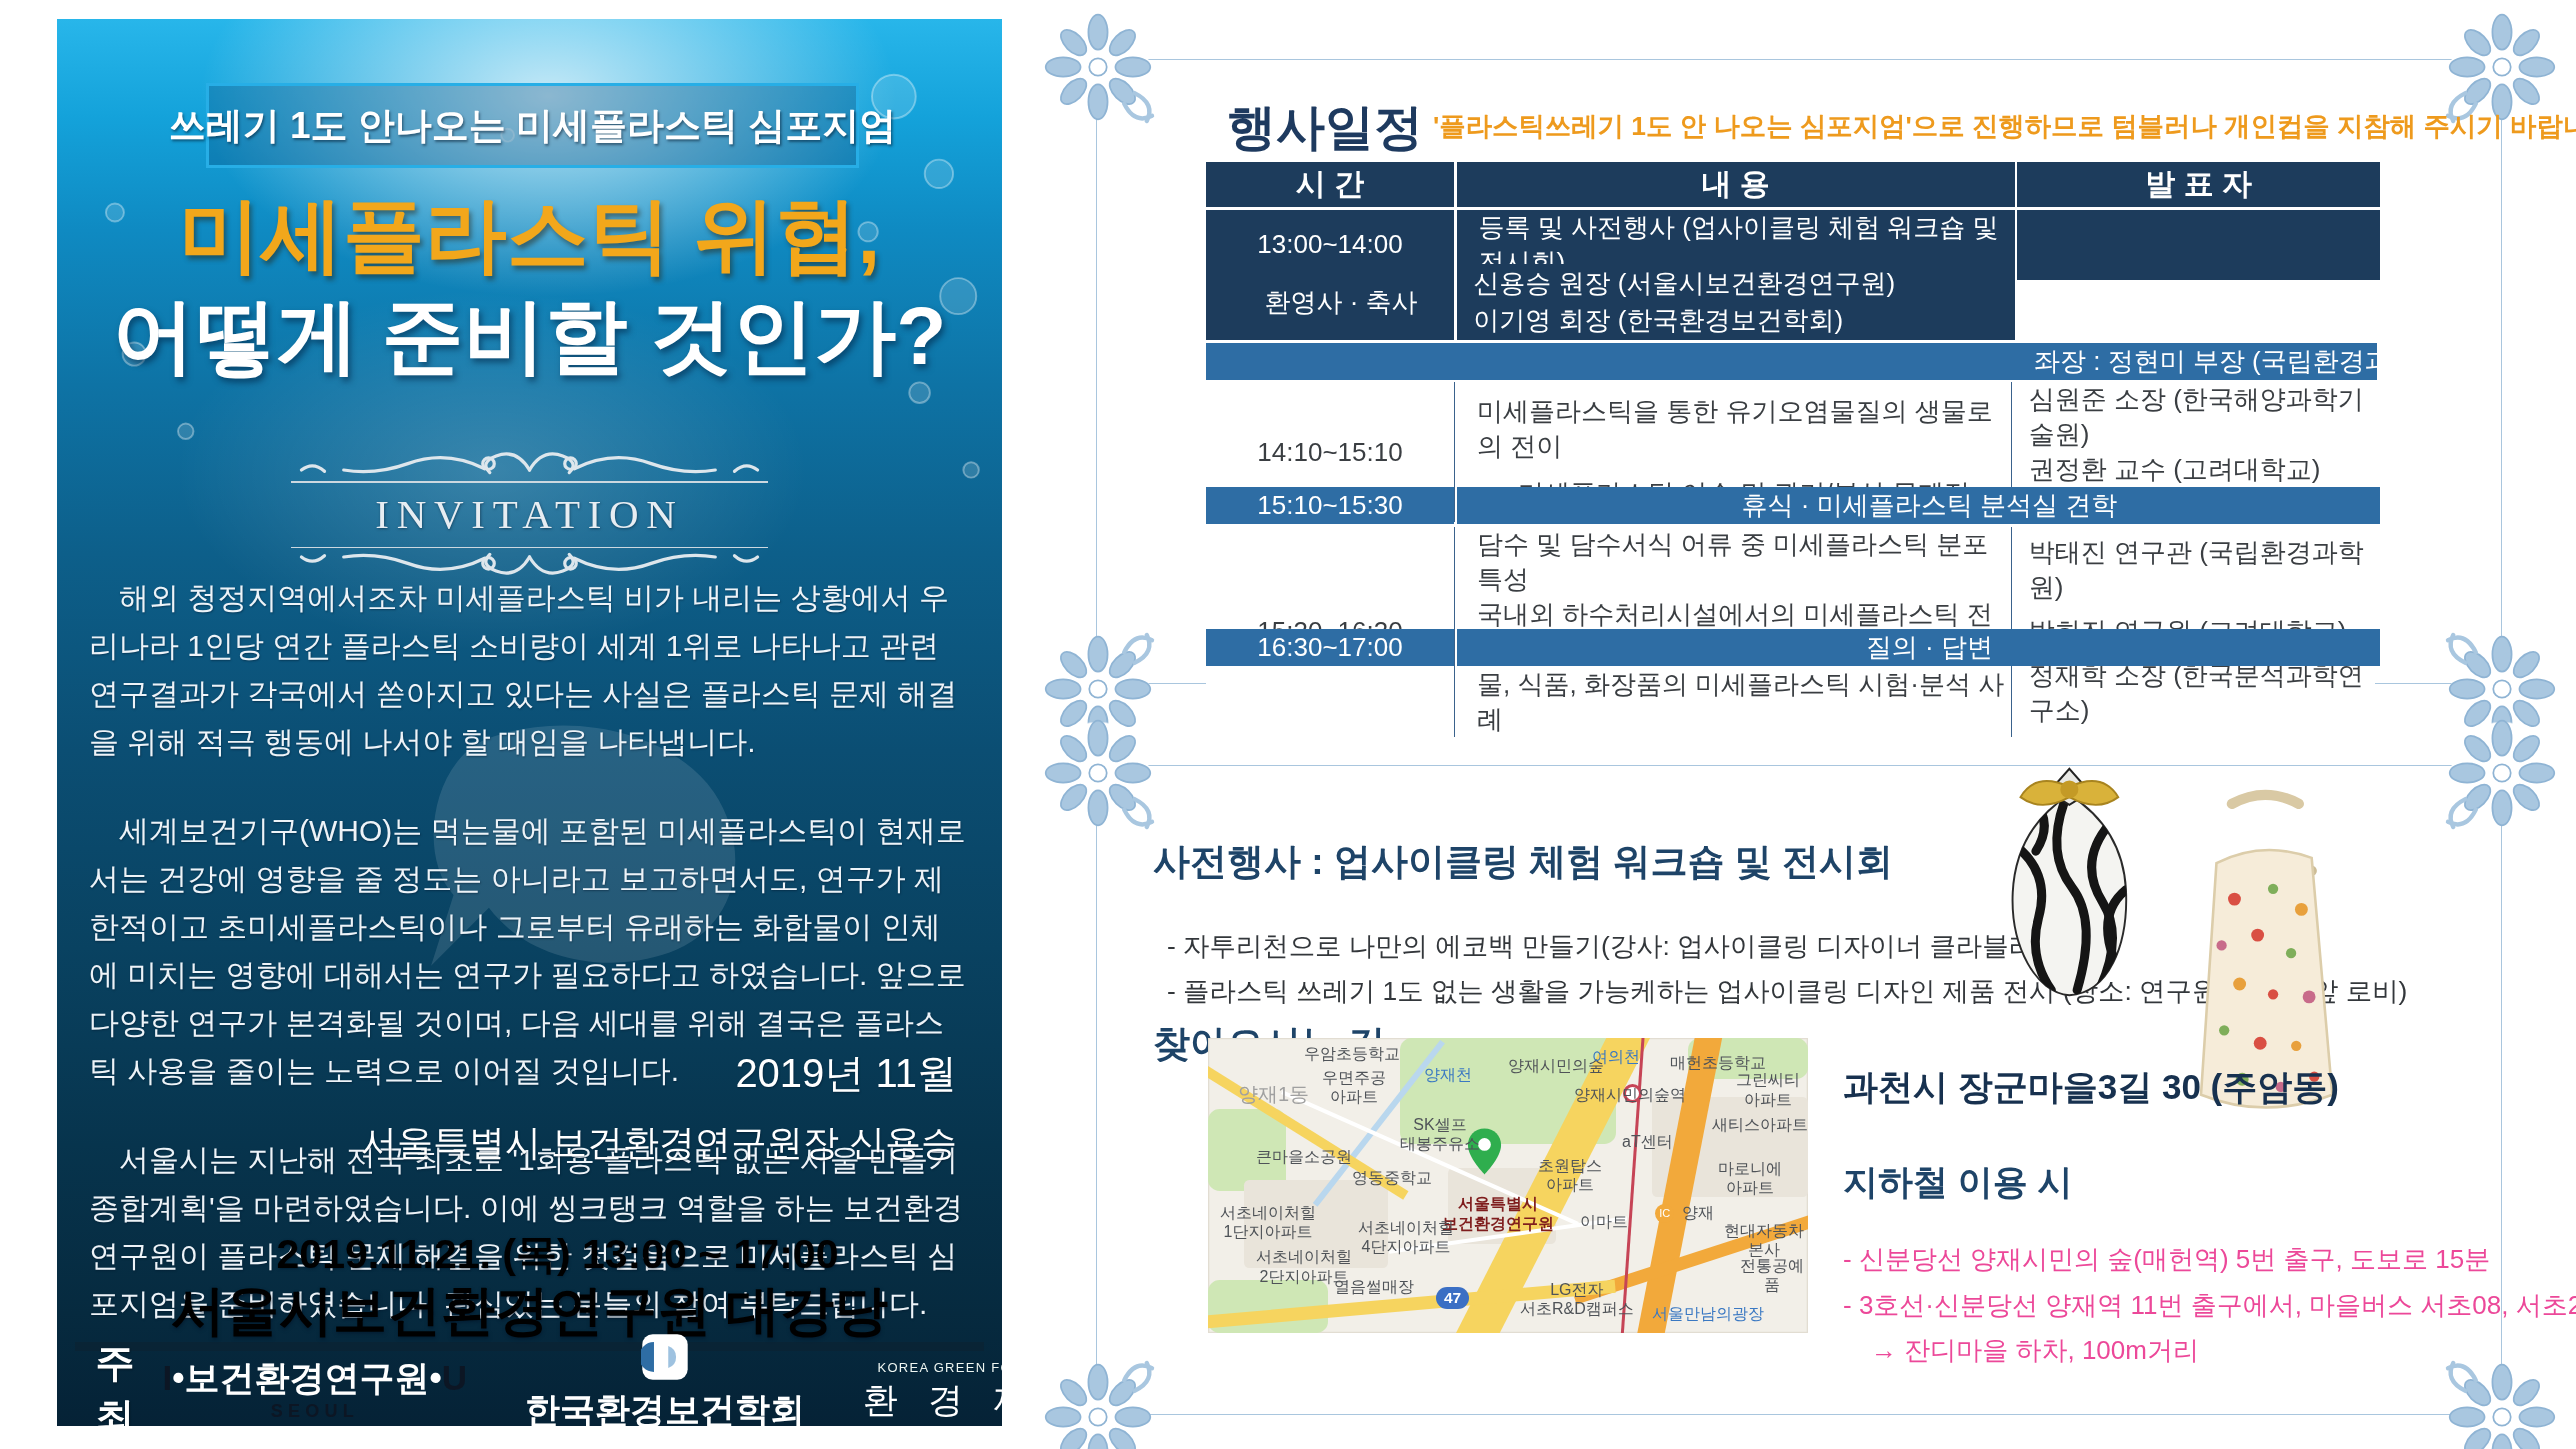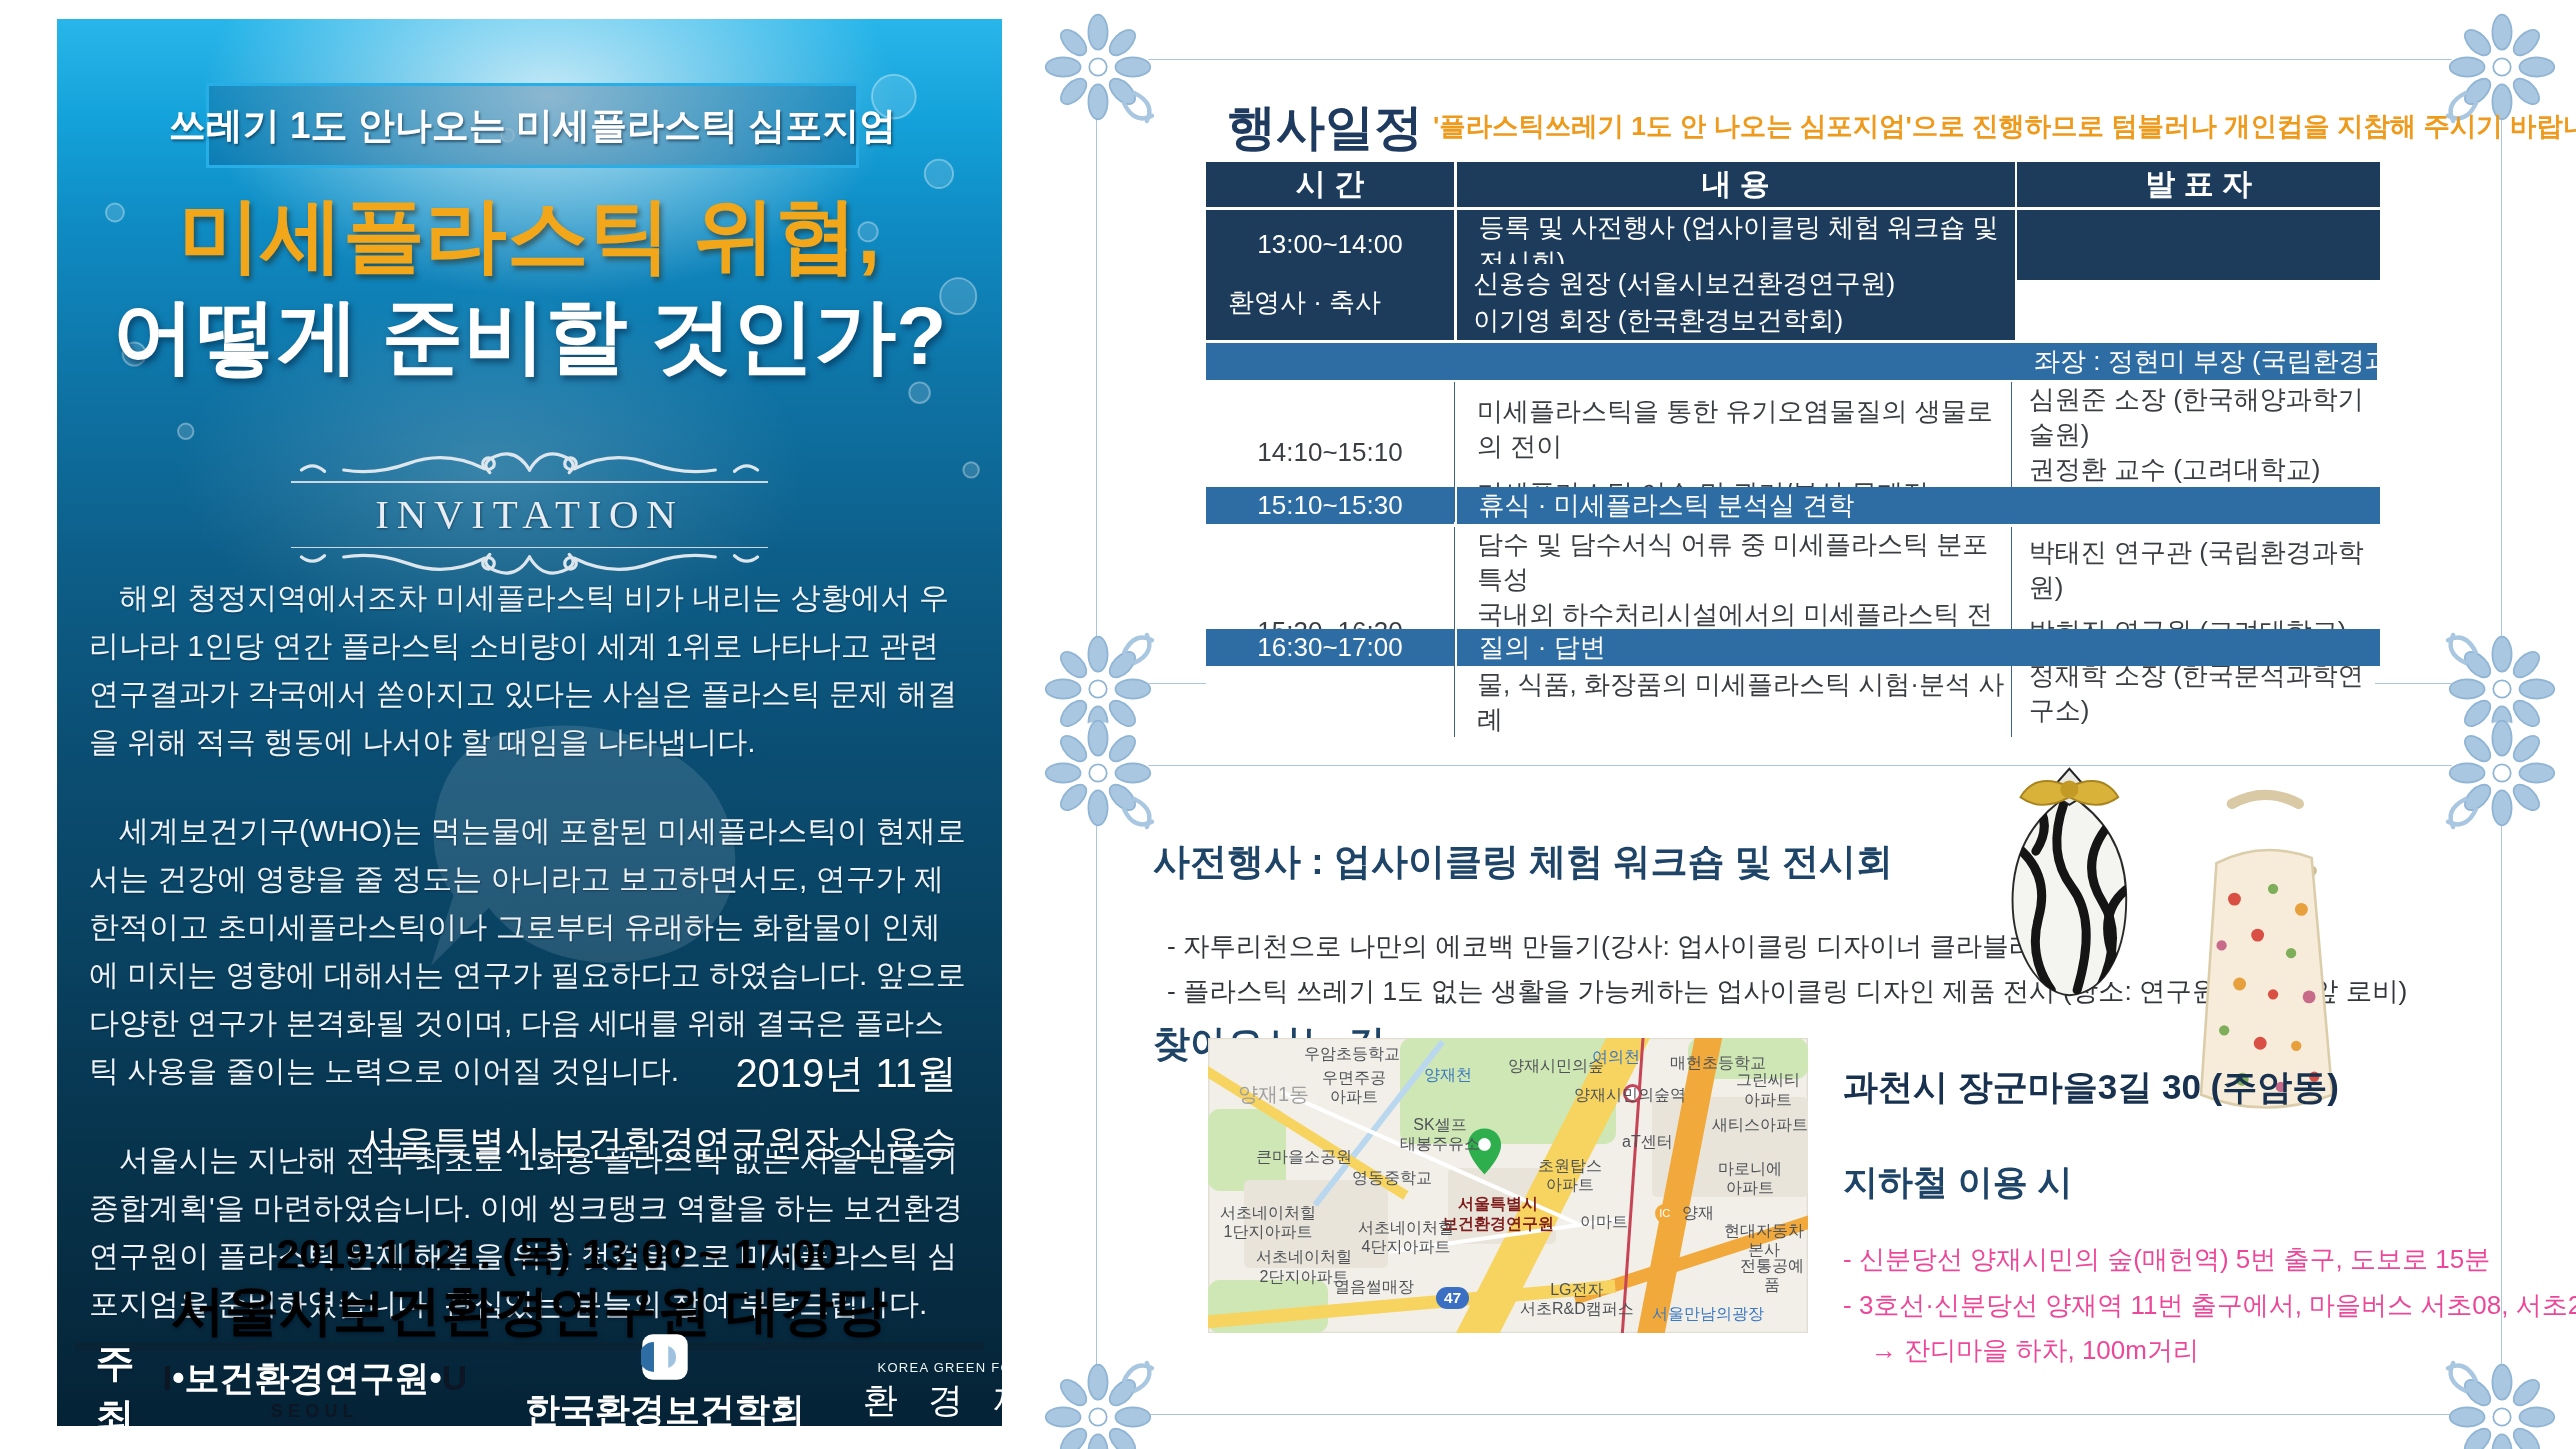--- a/index.html
+++ b/index.html
@@ -56,21 +56,21 @@
   .o-bl{transform:scaleY(-1);}
   .o-br{transform:scale(-1,-1);}
 
   
   #sec1-title{left:1227px;top:95px;font-size:49px;font-weight:800;color:#1e3a5f;white-space:nowrap;}
   #notice{left:1433px;top:109px;width:1063px;font-size:26.4px;font-weight:bold;color:#ee9a1d;white-space:nowrap;}
   #table{left:1206px;top:162px;width:1171px;}
   .srow{display:grid;grid-template-columns:248px 558px 363px;column-gap:2.6px;margin-bottom:2.6px;}
   .srow .c{display:flex;align-items:center;font-size:26px;}
   .srow .time{justify-content:center;}
-  .srow .content{flex-direction:column;align-items:flex-start;justify-content:space-evenly;padding-left:22px;}
+  .srow .content{flex-direction:column;align-items:center;justify-content:space-evenly;padding-left:22px;}
   .srow .presenter{flex-direction:column;align-items:flex-start;justify-content:space-evenly;padding-left:16.7px;}
   .navy .c{background:#1d3c5c;color:#ffffff;}
   .bluer .c{background:#2e6da4;color:#ffffff;}
   .hdr .c{background:#1d3c5c;color:#fff;justify-content:center;font-weight:bold;font-size:30px;padding-left:0;}
   .whiter{column-gap:0;margin-bottom:0;}
   .whiter .c{background:#ffffff;color:#3a3e42;}
   .whiter .content{border-left:1.9px solid #3a628c;border-right:1.9px solid #3a628c;}
   .chair{display:block;background:#2e6da4;color:#fff;font-size:26px;margin-bottom:2.6px;}
   .chair span{display:flex;align-items:center;height:100%;padding-left:828px;white-space:nowrap;}
 

